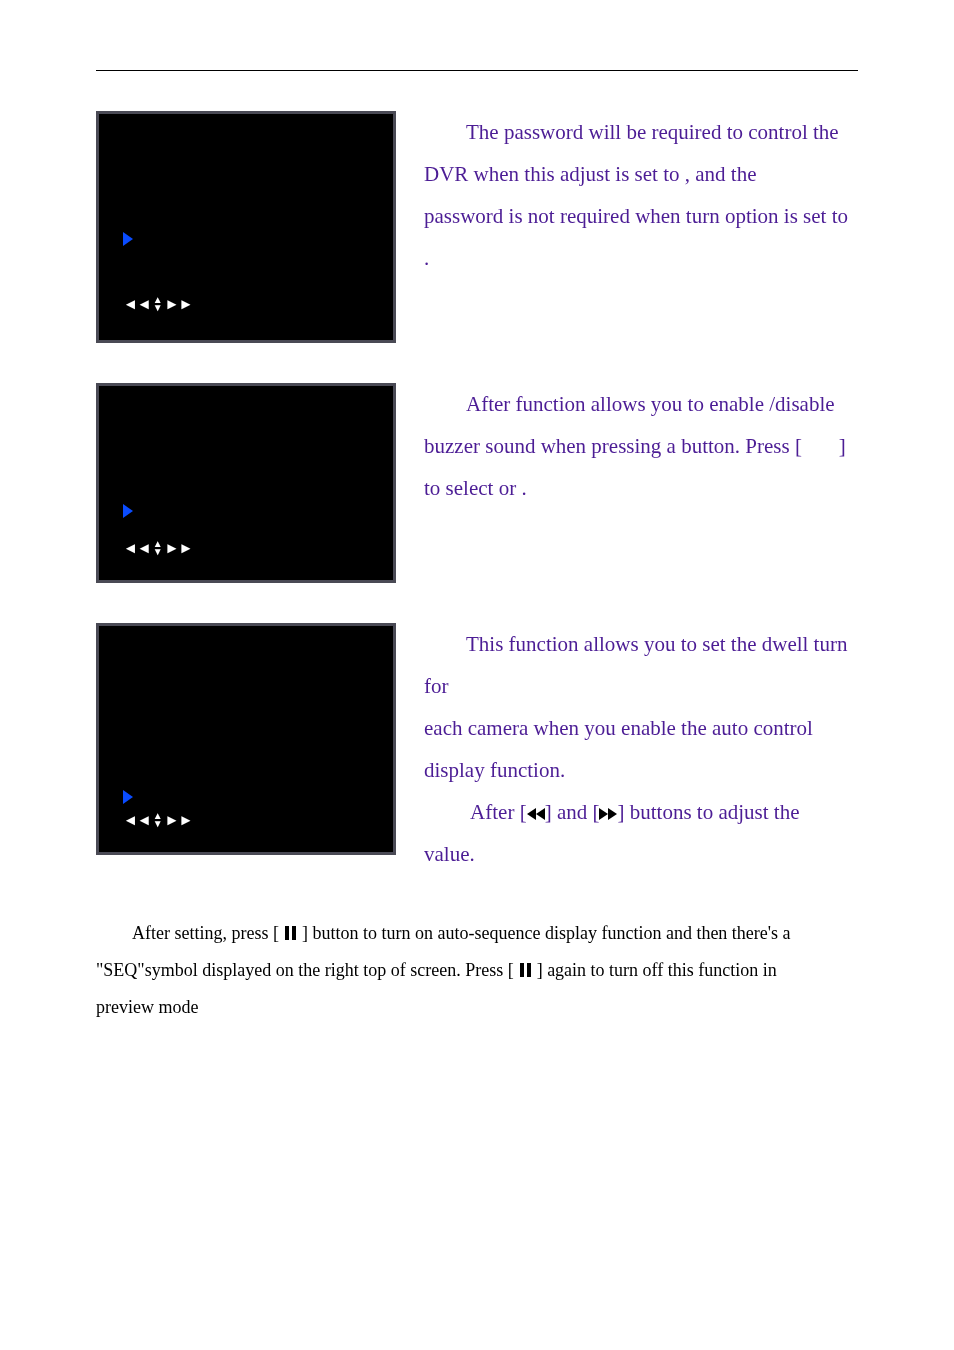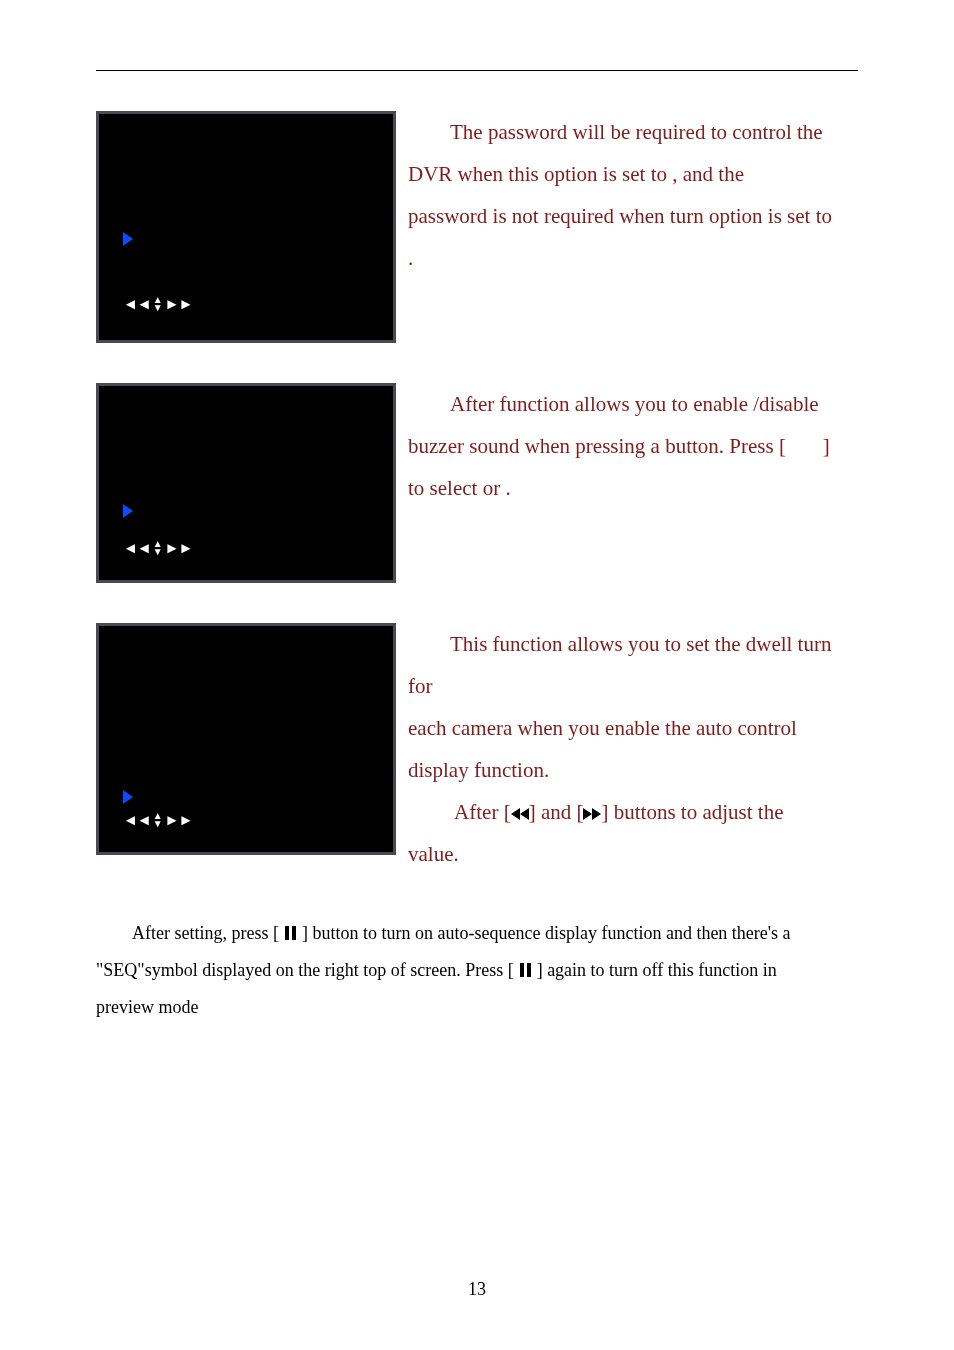--- a/index.html
+++ b/index.html
@@ -45,24 +45,24 @@
   .nav-cluster { display: flex; align-items: center; }
   .cursor { position: absolute; left: 24px; }
   .box1-cursor { top: 118px; }
   .box1-nav { bottom: 28px; }
   .box2-cursor { top: 118px; }
   .box2-nav { bottom: 24px; }
   .box3-cursor { top: 164px; }
   .box3-nav { bottom: 24px; }
   .desc {
     flex: 1;
-    padding-left: 12px;
+    padding-left: 28px;
     font-size: 21px;
     line-height: 2.0;
-    color: #7f1d1d;
+    color: #4c1d95;
   }
   .desc p { margin-bottom: 0; }
   .indent { text-indent: 2em; display: block; }
   .bottom-para {
     font-size: 18px;
     line-height: 2.0;
     margin-top: 6px;
   }
   .pause-icon {
     display: inline-block;
@@ -114,21 +114,21 @@
             <span class="updown">▼</span>
           </span>
           <span class="chev">►►</span>
         </div>
       </div>
     </div>
     <div class="desc">
       <p>
           <span class="indent">The password will be required to control the</span>
         </p>
-      <p>DVR when this option is set to        , and the</p>
+      <p>DVR when this adjust is set to        , and the</p>
       <p>password is not required when turn option is set to</p>
       <p>       .</p>
     </div>
   </div>
 
   <div class="row">
     <div class="dvr-box short">
       <span class="cursor box2-cursor"><span class="arrow-right"></span></span>
       <div class="nav-widget box2-nav">
         <div class="nav-cluster">
@@ -185,14 +185,13 @@
   <div class="bottom-para">
     <p>
       <span style="display:inline-block;width:2em;"></span><span>After setting, press [ </span><span class="pause-icon"><span class="bar"></span><span class="bar"></span></span><span> ] button to turn on auto-sequence display function and then there's a</span>
     </p>
     <p>
       <span>"SEQ"symbol displayed on the right top of screen. Press [ </span><span class="pause-icon"><span class="bar"></span><span class="bar"></span></span><span> ] again to turn off this function in</span>
     </p>
     <p>preview mode</p>
   </div>
 
-  <div class="page-num">13</div>
 </div>
 
 </body></html>

